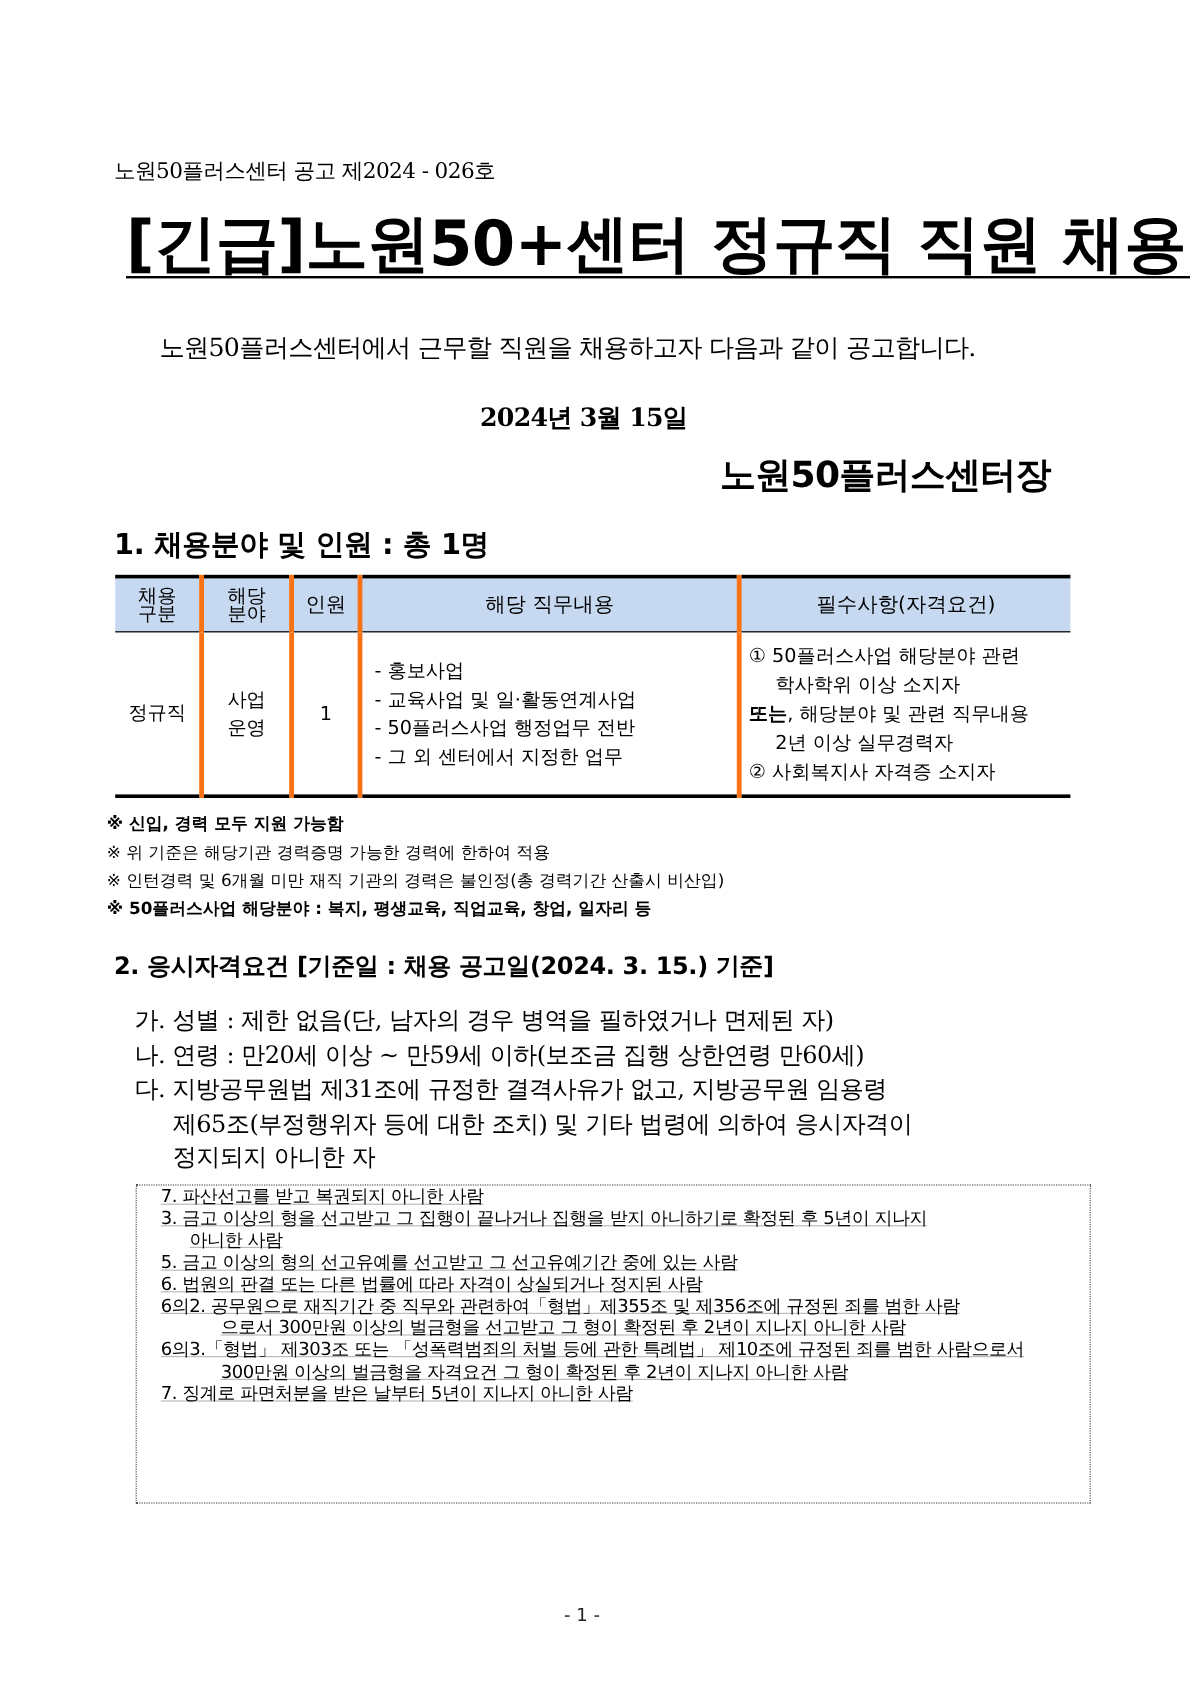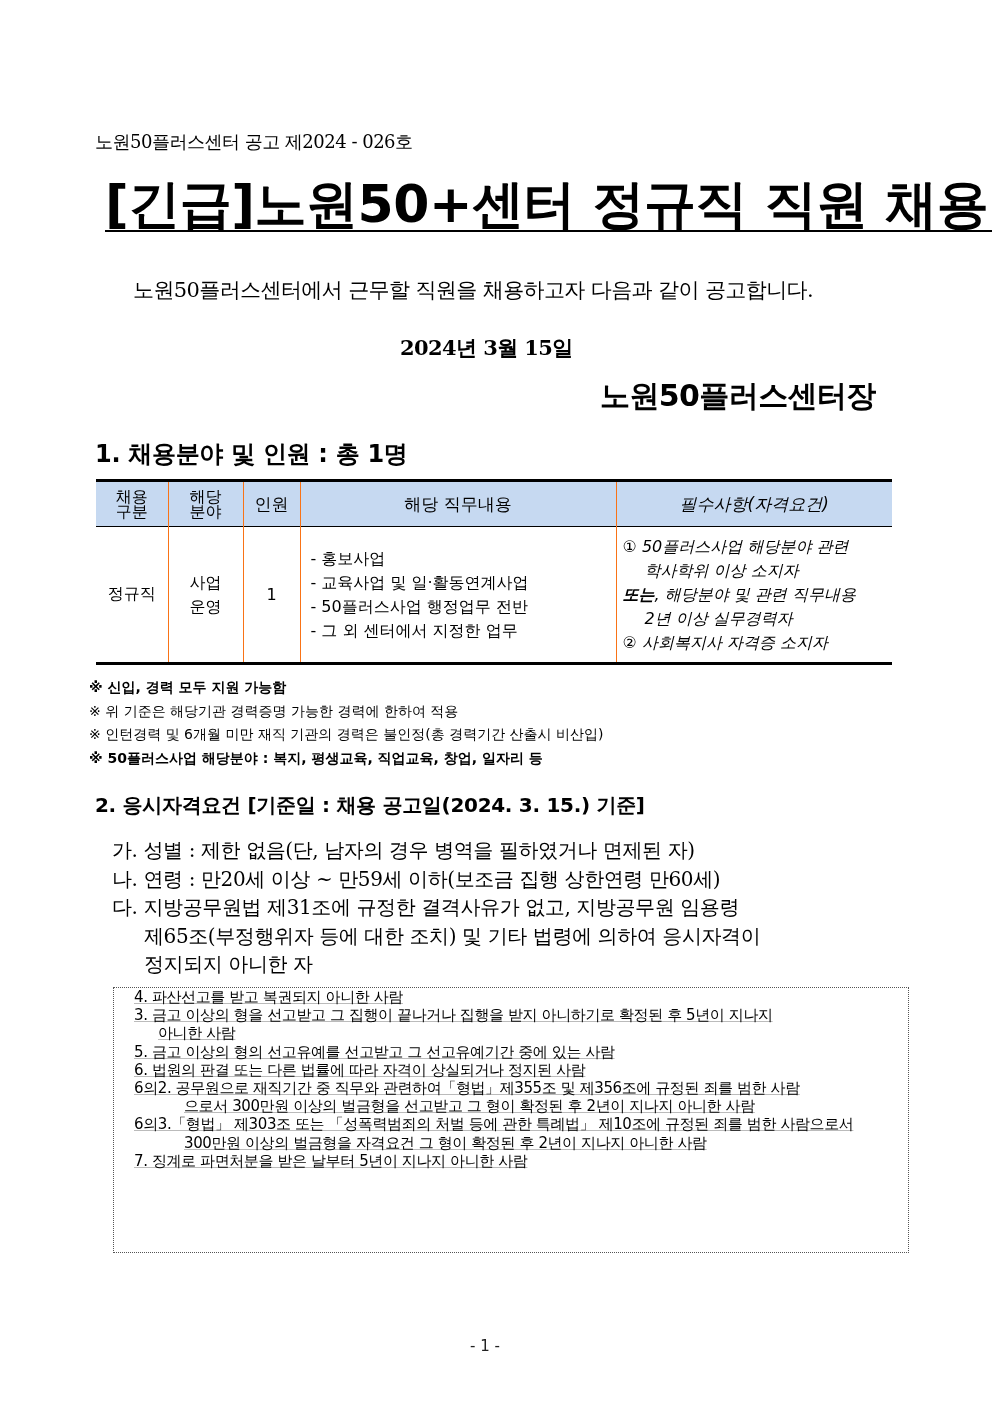--- a/index.html
+++ b/index.html
@@ -10,23 +10,23 @@
   .sans  { font-family:"DejaVu Sans","Liberation Sans",sans-serif; }
   .notice-no { left:95px; top:130px; font-size:18px; letter-spacing:-0.5px; }
   .title { left:105px; top:180px; font-size:52px; font-weight:bold; letter-spacing:-0.5px;
            border-bottom:2px solid #000; line-height:48px; padding-bottom:2px; white-space:nowrap; }
   .intro { left:133px; top:276px; font-size:21px; letter-spacing:-0.6px; white-space:nowrap; }
   .date { left:400px; top:334px; font-size:21px; font-weight:bold; white-space:nowrap; letter-spacing:-0.6px; }
   .signer { left:600px; top:376px; font-size:30px; font-weight:bold; white-space:nowrap; letter-spacing:-0.6px; }
   .sec1 { left:95px; top:438px; font-size:24px; font-weight:bold; white-space:nowrap; letter-spacing:-0.3px; }
   table.recruit { position:absolute; left:96px; top:479px; width:796px; border-collapse:collapse;
                   font-family:"DejaVu Sans","Liberation Sans",sans-serif; font-size:16px; }
-  table.recruit th, table.recruit td { border-left:1px solid #000; border-right:1px solid #f97316; padding:0; text-align:center; }
+  table.recruit th, table.recruit td { border-left:1px solid #000; border-right:4px solid #f97316; padding:0; text-align:center; }
   table.recruit th:first-child, table.recruit td:first-child { border-left:none; }
-  table.recruit th:last-child, table.recruit td:last-child { border-right:none;font-style:italic; }
+  table.recruit th:last-child, table.recruit td:last-child { border-right:none; }
   table.recruit thead tr { border-top:3px solid #000; border-bottom:1px solid #000; }
   table.recruit tbody tr { border-bottom:3px solid #000; }
   table.recruit th { background:#c6d9f1; font-weight:normal; height:44px; line-height:15px; }
   table.recruit th.big { font-size:17px; }
   table.recruit td { height:135px; vertical-align:middle; }
   .duty-list { text-align:left; padding-left:10px; line-height:24px; font-size:16px; }
   .req-list { text-align:left; padding-left:6px; line-height:24px; font-size:16px; }
   .req-list .indent { padding-left:22px; }
   .notes { left:89px; top:676px; font-size:14px; line-height:23.5px; font-family:"DejaVu Sans","Liberation Sans",sans-serif; }
   .notes .b { font-weight:bold; }
@@ -121,21 +121,21 @@
 
 <div class="abs quals serif">
   <div>가. 성별 : 제한 없음(단, 남자의 경우 병역을 필하였거나 면제된 자)</div>
   <div>나. 연령 : 만20세 이상 ~ 만59세 이하(보조금 집행 상한연령 만60세)</div>
   <div>다. 지방공무원법 제31조에 규정한 결격사유가 없고, 지방공무원 임용령</div>
   <div class="cont">제65조(부정행위자 등에  대한 조치) 및 기타 법령에 의하여 응시자격이</div>
   <div class="cont">정지되지 아니한 자</div>
 </div>
 
 <div class="box">
-  <div class="item"><span class="txt">4. 파산선고를 받고 복권되지 아니한 사람</span></div>
+  <div class="item"><span class="txt">7. 파산선고를 받고 복권되지 아니한 사람</span></div>
   <div class="item"><span class="txt">3. 금고 이상의 형을 선고받고 그 집행이 끝나거나 집행을 받지 아니하기로 확정된 후 5년이 지나지</span></div>
   <div class="cont"><span class="txt" style="text-decoration:underline;text-decoration-color:#bbb">아니한 사람</span></div>
   <div class="item"><span class="txt">5. 금고 이상의 형의 선고유예를 선고받고 그 선고유예기간 중에 있는 사람</span></div>
   <div class="item"><span class="txt">6. 법원의 판결 또는 다른 법률에 따라 자격이 상실되거나 정지된 사람</span></div>
   <div class="sub"><span style="text-decoration:underline;text-decoration-color:#bbb">6의2. 공무원으로 재직기간 중 직무와 관련하여「형법」제355조 및 제356조에 규정된 죄를 범한 사람</span></div>
   <div class="cont2"><span style="text-decoration:underline;text-decoration-color:#bbb">으로서 300만원 이상의 벌금형을 선고받고 그 형이 확정된 후 2년이 지나지 아니한 사람</span></div>
   <div class="sub"><span style="text-decoration:underline;text-decoration-color:#bbb">6의3.「형법」 제303조 또는 「성폭력범죄의 처벌 등에 관한 특례법」 제10조에 규정된 죄를 범한 사람으로서</span></div>
   <div class="cont2"><span style="text-decoration:underline;text-decoration-color:#bbb">300만원 이상의 벌금형을 자격요건 그 형이 확정된 후 2년이 지나지 아니한 사람</span></div>
   <div class="item"><span class="txt">7. 징계로 파면처분을 받은 날부터 5년이 지나지 아니한 사람</span></div>
 </div>

